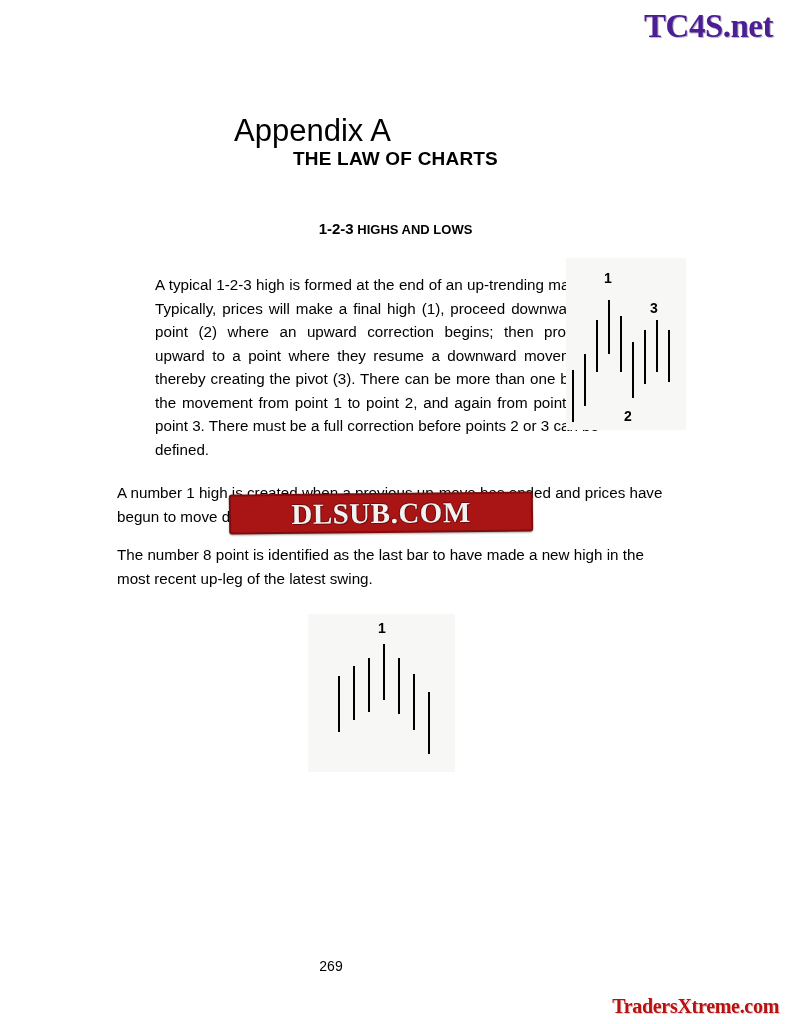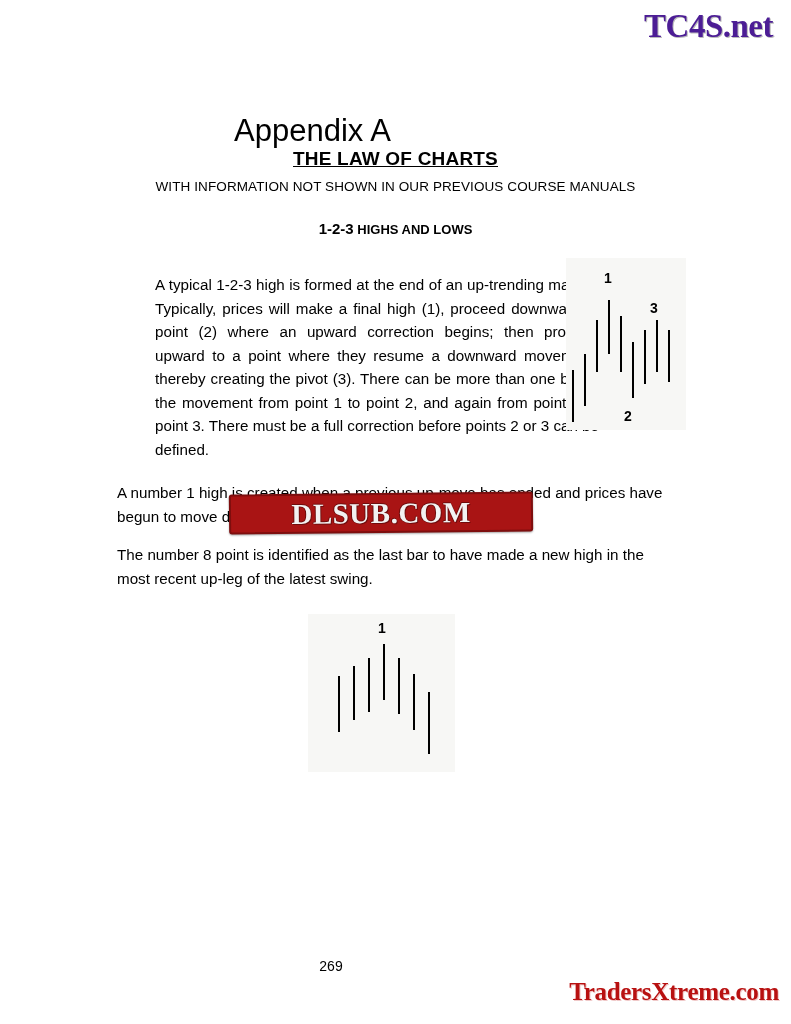--- a/index.html
+++ b/index.html
@@ -49,21 +49,20 @@
   }
   .subtitle {
     position: absolute;
     left: 0;
     top: 148px;
     width: 791px;
     text-align: center;
     font-size: 19px;
     font-weight: bold;
     letter-spacing: 0.2px;
-    text-decoration: underline;
   }
   .subsubtitle {
     position: absolute;
     left: 0;
     top: 179px;
     width: 791px;
     text-align: center;
     font-size: 13.5px;
     font-weight: normal;
     letter-spacing: 0.1px;
@@ -169,39 +168,38 @@
     position: absolute;
     left: 0;
     top: 958px;
     width: 662px;
     text-align: center;
     font-size: 14px;
   }
   .footer-mark {
     position: absolute;
     right: 12px;
-    bottom: 18px;
+    bottom: 6px;
     font-family: "Liberation Serif", serif;
     font-weight: bold;
-    font-size: 25px;
+    font-size: 20px;
     color: #b81111;
     text-shadow: 1px 1px 0 #f0c9c9;
     letter-spacing: -0.3px;
   }
 </style>
 </head>
 <body>
 
 <div class="page">
 
   <div class="site-mark">TC4S.net</div>
 
   <h1 class="title">Appendix A</h1>
   <div class="subtitle">THE LAW OF CHARTS</div>
-  <div class="subsubtitle">WITH INFORMATION NOT SHOWN IN OUR PREVIOUS COURSE MANUALS</div>
 
   <div class="section-head">
     <span>1-2-3</span><span class="small"> HIGHS AND LOWS</span>
   </div>
 
   <p class="para justify" id="para1">A typical 1-2-3 high is formed at the end of an up-trending market.   Typically, prices will make a final high (1), proceed downward to point (2) where an upward correction begins; then proceed upward  to a point where they resume a downward movement, thereby creating the pivot (3).  There can be more than one bar in the movement from point 1 to point 2, and again from point 2 to point 3.   There must be a full correction before points 2 or 3 can be defined.</p>
   <p class="para" id="para2">A number 1 high is created when a previous up-move has ended and prices have begun to move down.</p>
   <p class="para" id="para3">The number 8 point is identified as the last bar to have made a new high in the most recent up-leg of the latest swing.</p>
 
   <div class="figure" id="fig1">

